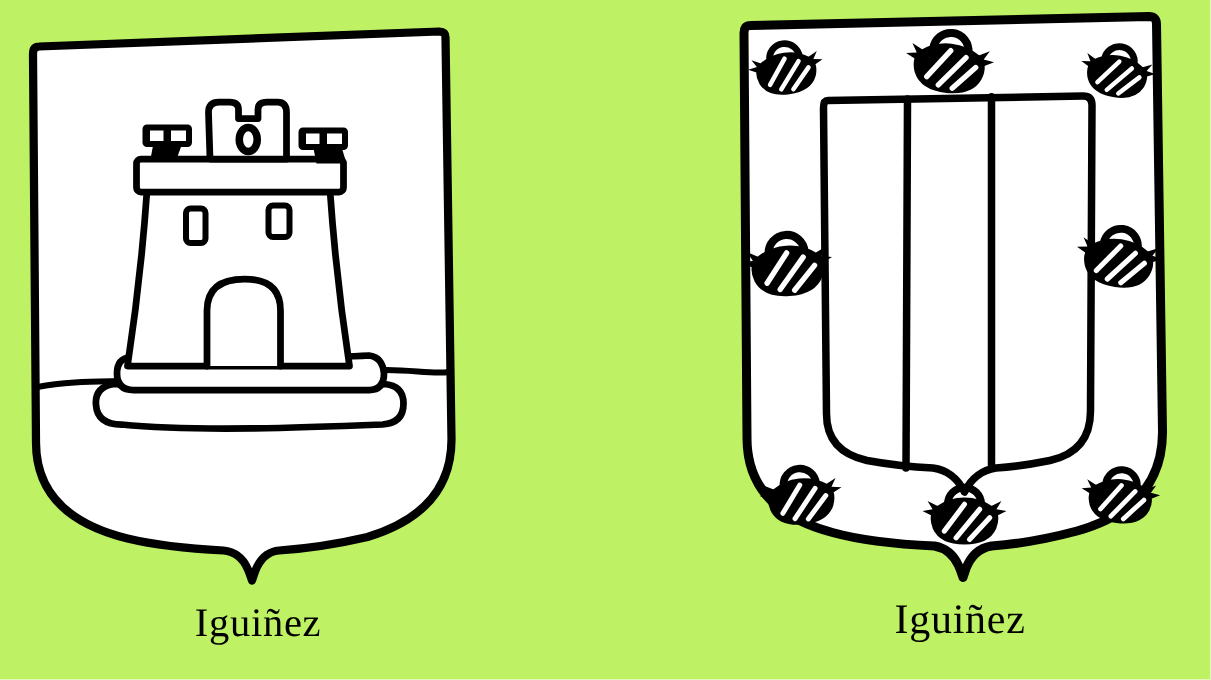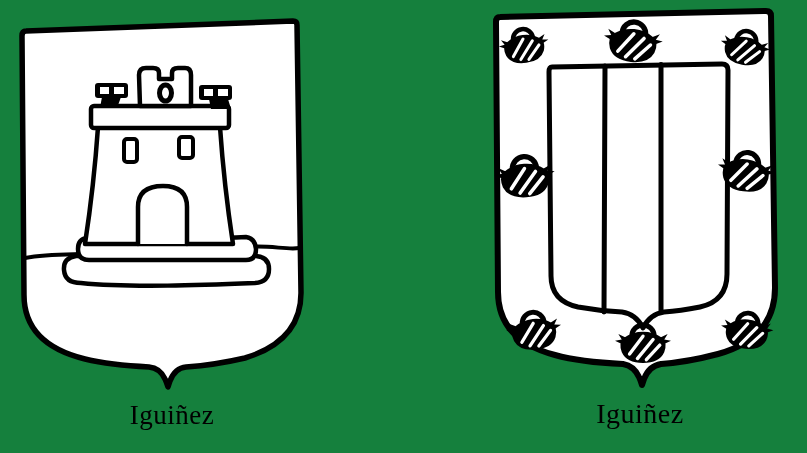--- a/index.html
+++ b/index.html
@@ -4,21 +4,21 @@
 <style>
   html, body {
     margin: 0;
     padding: 0;
     background: #ffffff;
   }
   .page {
     position: relative;
     width: 807px;
     height: 453px;
-    background: #15803d;
+    background: #bef264;
     overflow: hidden;
     font-family: "Liberation Serif", "DejaVu Serif", serif;
   }
   .figure-svg {
     position: absolute;
     top: 0;
   }
   .figure-label {
     position: absolute;
     color: #000000;

